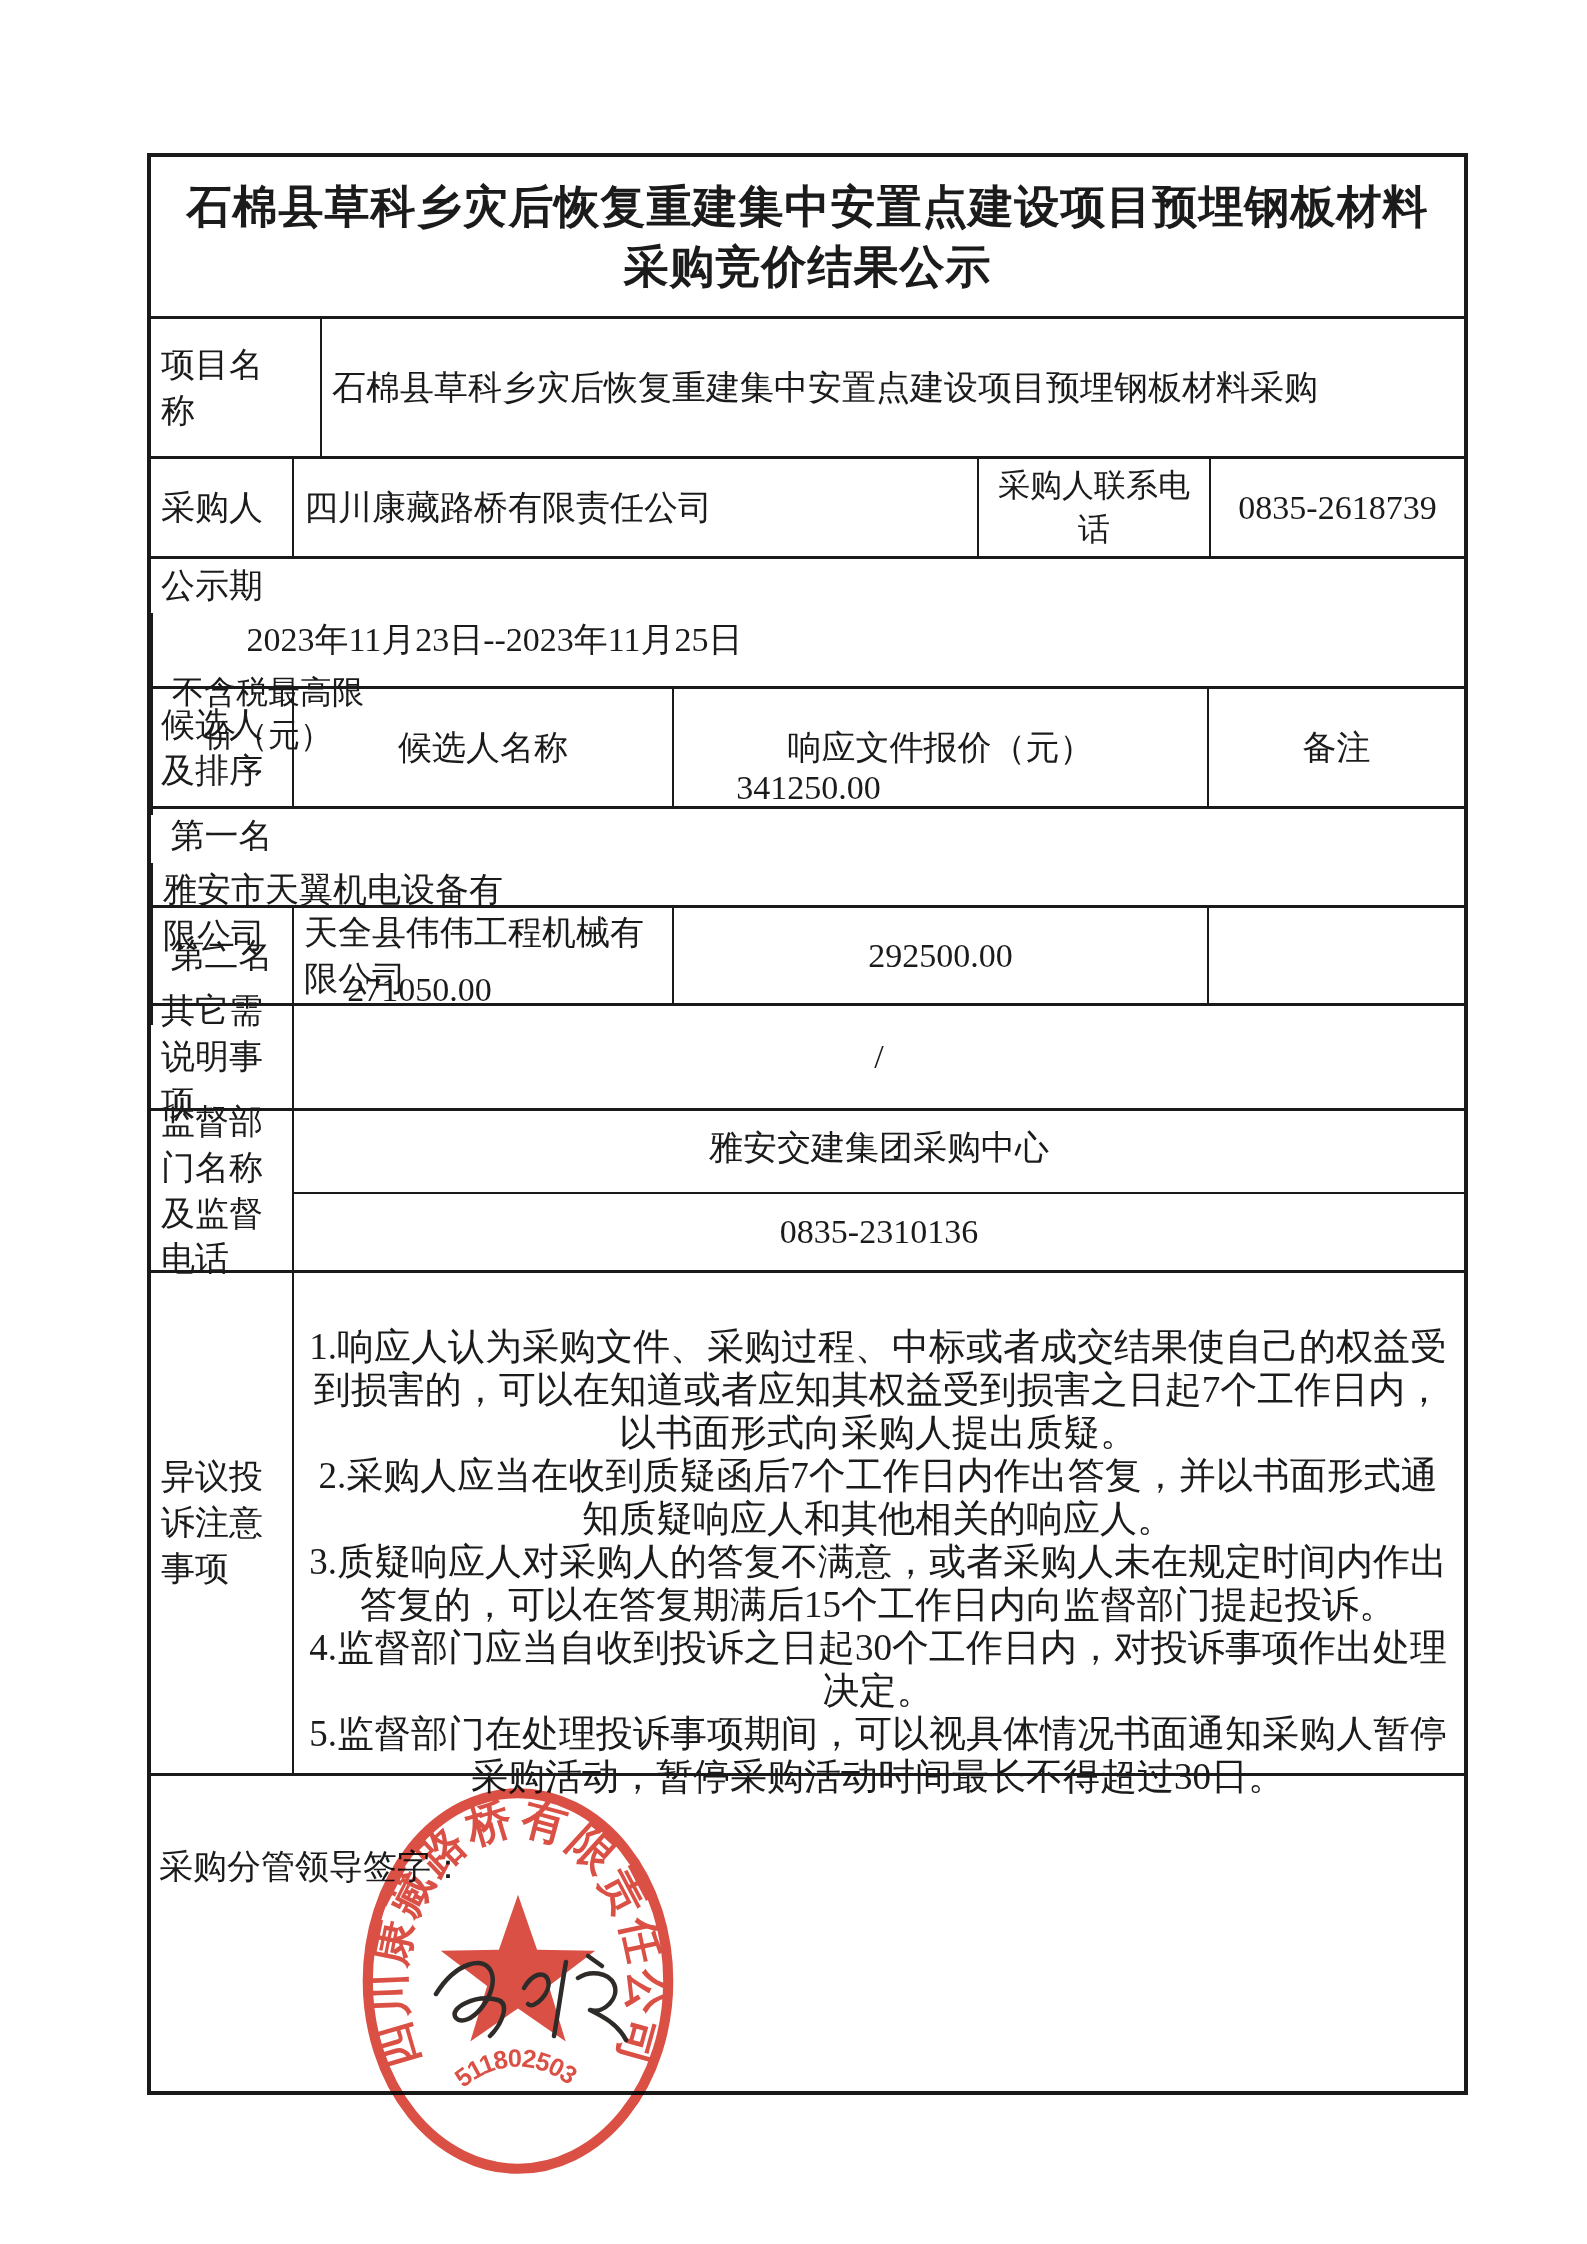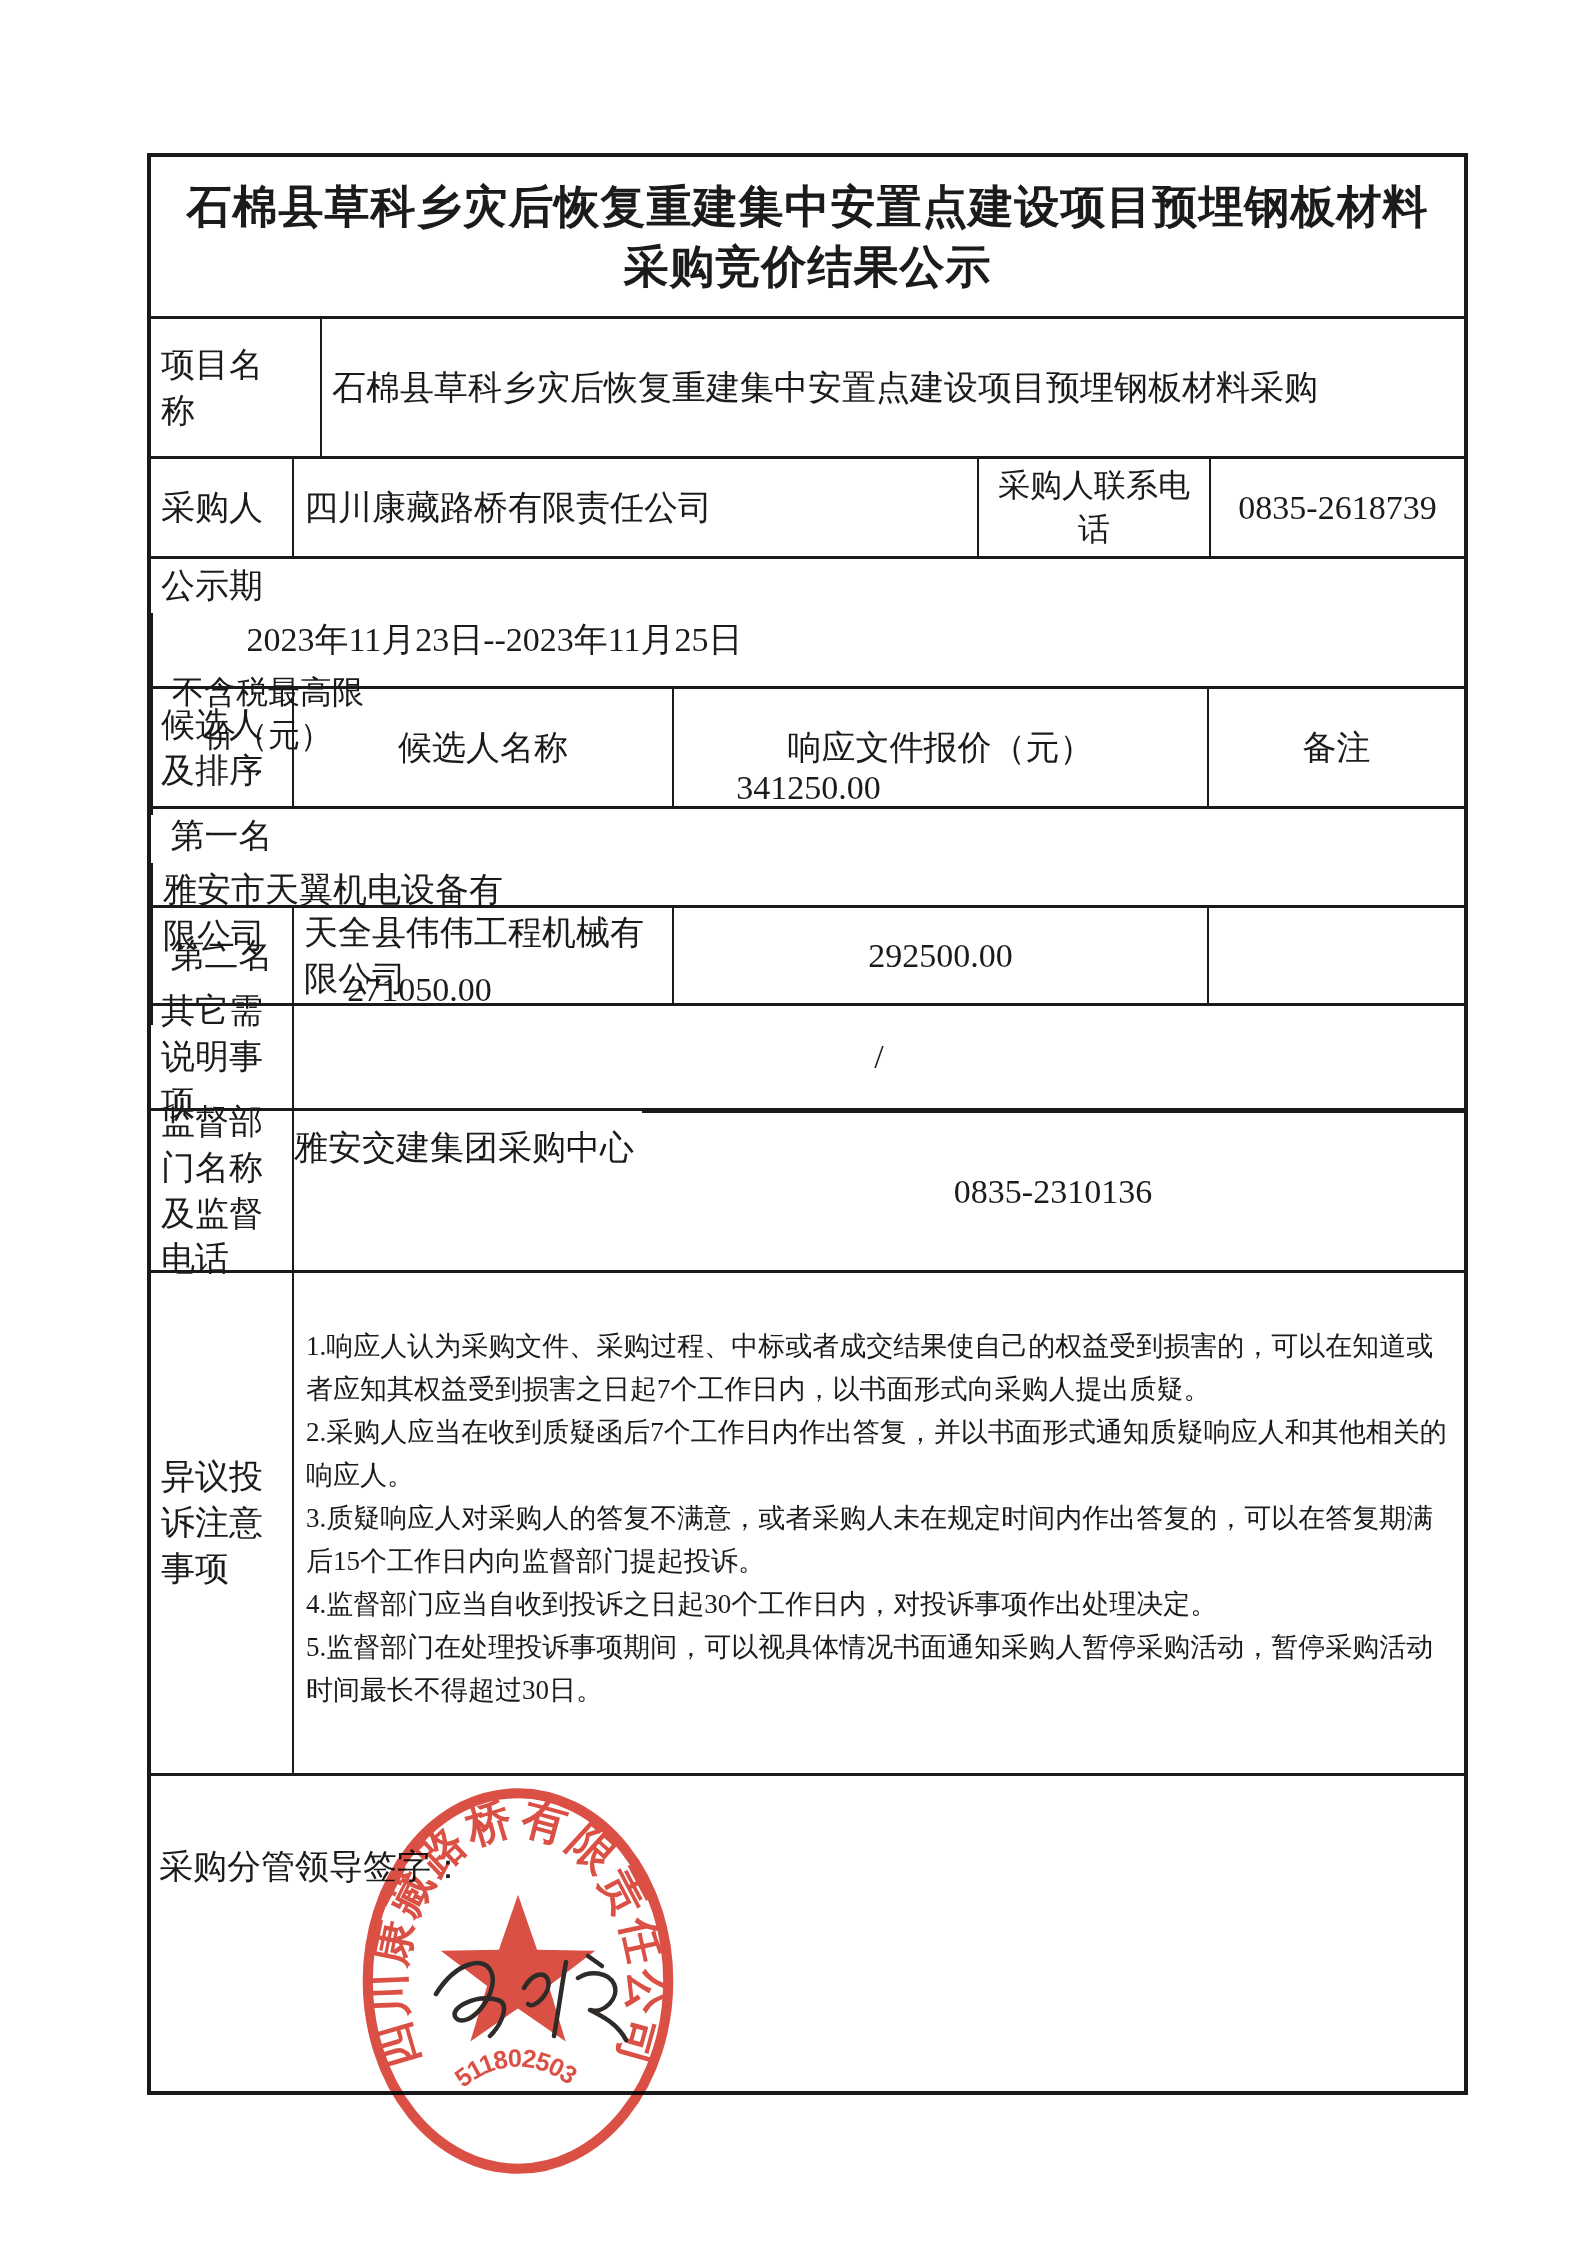--- a/index.html
+++ b/index.html
@@ -43,27 +43,27 @@
   .r-location  { height:141px; }
   .r-publicity { height:130px;flex-direction:column; }
   .r-candhead  { height:120px; }
   .r-cand1     { height:99px;flex-direction:column; }
   .r-cand2     { height:98px; }
   .r-other     { height:105px; }
   .r-superv    { height:162px; }
   .r-object    { height:503px; }
   .r-sign      { height:185px; }
 
-  .stack { flex:1; display:flex; flex-direction:row;gap:8px; }
+  .stack { flex:1; display:flex; flex-direction:column;gap:8px; }
   .subcell { display:flex; align-items:center; justify-content:center; font-size:34px; }
   .subcell.top { height:73px; }
   .subcell.bottom { flex:1; border-top:2px solid #1a1a1a; }
 
-  .objection-text { flex:1; padding:52px 14px 20px 12px; font-size:27px; line-height:43px;
-                    display:block; text-align:left; }
+  .objection-text { flex:1; padding:52px 14px 20px 12px; font-size:37px; line-height:43px;
+                    display:block; text-align:center; }
   .objection-text p { margin:0; }
 
   .sign-cell { flex:1; justify-content:flex-start; text-align:left; padding-left:8px; }
 
   .stamp { position:absolute; left:335px; top:1778px; width:366px; height:406px;
            opacity:0.88; mix-blend-mode:multiply; }
   .signature-svg { position:absolute; left:428px; top:1944px; width:230px; height:115px; }
 </style>
 </head>
 <body>

